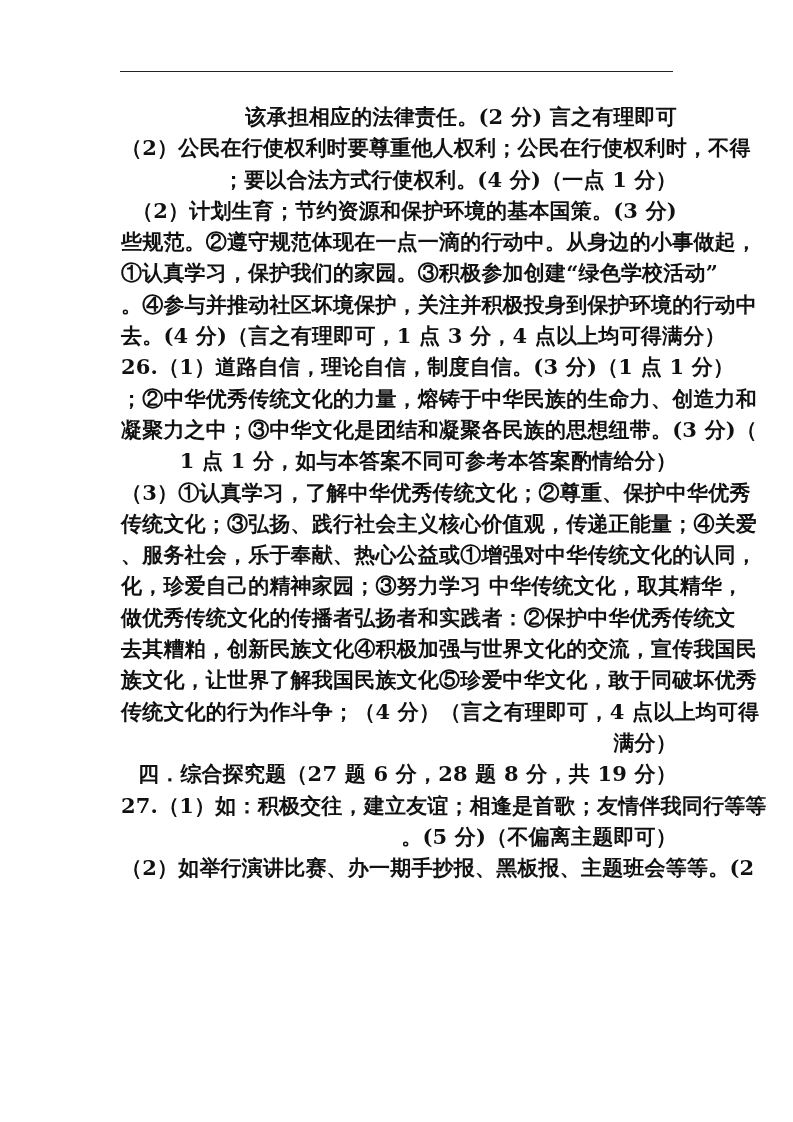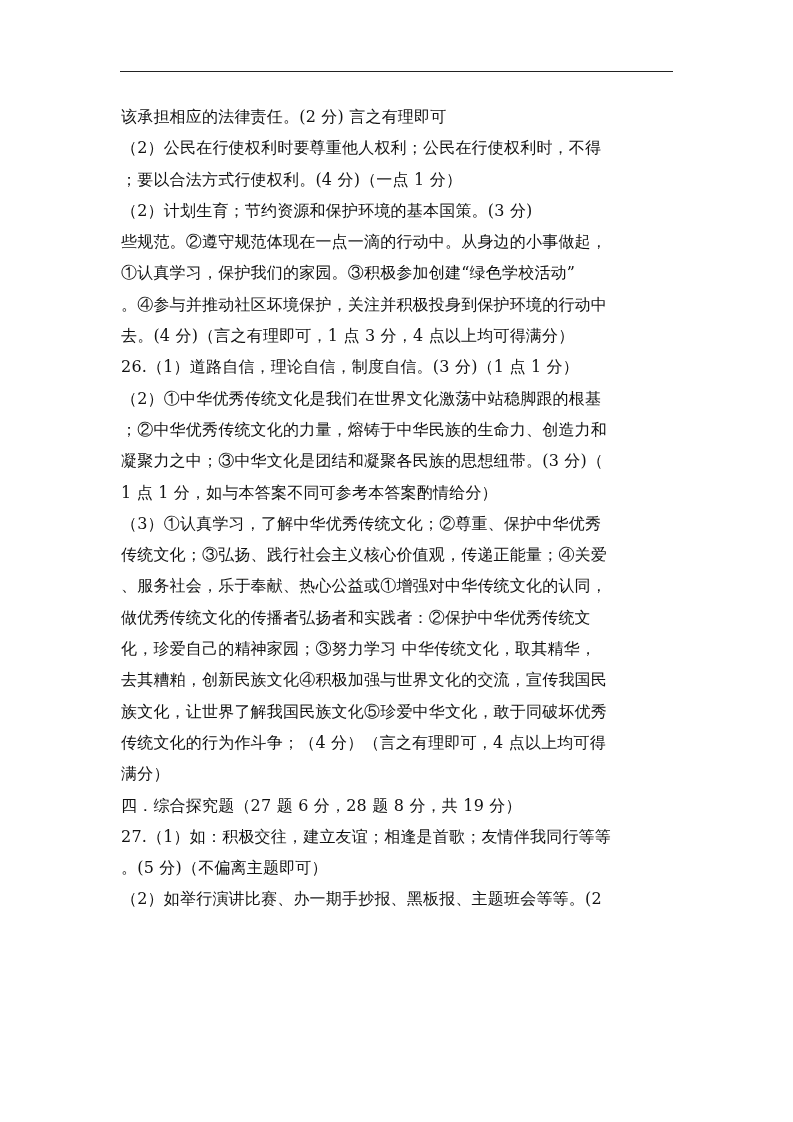--- a/index.html
+++ b/index.html
@@ -25,50 +25,50 @@
     }
     .content {
       position: absolute;
       left: 121px;
       top: 101px;
       width: 556px;
     }
     .line {
       height: 31.3px;
       line-height: 31.3px;
-      font-size: 16px;
+      font-size: 21px;
       white-space: nowrap;
       letter-spacing: 0.2px;
-      font-weight: 400;
+      font-weight: 700;
+      text-align: right;
     }
   </style>
 </head>
 <body>
 
 <div class="header-rule"></div>
 
 <div class="content">
   <div class="line">该承担相应的法律责任。(2 分) 言之有理即可</div>
   <div class="line">（2）公民在行使权利时要尊重他人权利；公民在行使权利时，不得</div>
   <div class="line">；要以合法方式行使权利。(4 分)（一点 1 分）</div>
   <div class="line">（2）计划生育；节约资源和保护环境的基本国策。(3 分)</div>
   <div class="line">些规范。②遵守规范体现在一点一滴的行动中。从身边的小事做起，</div>
   <div class="line">①认真学习，保护我们的家园。③积极参加创建“绿色学校活动”</div>
   <div class="line">。④参与并推动社区坏境保护，关注并积极投身到保护环境的行动中</div>
   <div class="line">去。(4 分)（言之有理即可，1 点 3 分，4 点以上均可得满分）</div>
   <div class="line">26.（1）道路自信，理论自信，制度自信。(3 分)（1 点 1 分）</div>
-  <div class="line">（2）①中华优秀传统文化是我们在世界文化激荡中站稳脚跟的根基</div>
   <div class="line">；②中华优秀传统文化的力量，熔铸于中华民族的生命力、创造力和</div>
   <div class="line">凝聚力之中；③中华文化是团结和凝聚各民族的思想纽带。(3 分)（</div>
   <div class="line">1 点 1 分，如与本答案不同可参考本答案酌情给分）</div>
   <div class="line">（3）①认真学习，了解中华优秀传统文化；②尊重、保护中华优秀</div>
   <div class="line">传统文化；③弘扬、践行社会主义核心价值观，传递正能量；④关爱</div>
   <div class="line">、服务社会，乐于奉献、热心公益或①增强对中华传统文化的认同，</div>
+  <div class="line">化，珍爱自己的精神家园；③努力学习 中华传统文化，取其精华，</div>
   <div class="line">做优秀传统文化的传播者弘扬者和实践者：②保护中华优秀传统文</div>
-  <div class="line">化，珍爱自己的精神家园；③努力学习 中华传统文化，取其精华，</div>
   <div class="line">去其糟粕，创新民族文化④积极加强与世界文化的交流，宣传我国民</div>
   <div class="line">族文化，让世界了解我国民族文化⑤珍爱中华文化，敢于同破坏优秀</div>
   <div class="line">传统文化的行为作斗争；（4 分）（言之有理即可，4 点以上均可得</div>
   <div class="line">满分）</div>
   <div class="line">四．综合探究题（27 题 6 分，28 题 8 分，共 19 分）</div>
   <div class="line">27.（1）如：积极交往，建立友谊；相逢是首歌；友情伴我同行等等</div>
   <div class="line">。(5 分)（不偏离主题即可）</div>
   <div class="line">（2）如举行演讲比赛、办一期手抄报、黑板报、主题班会等等。(2</div>
 </div>
 

